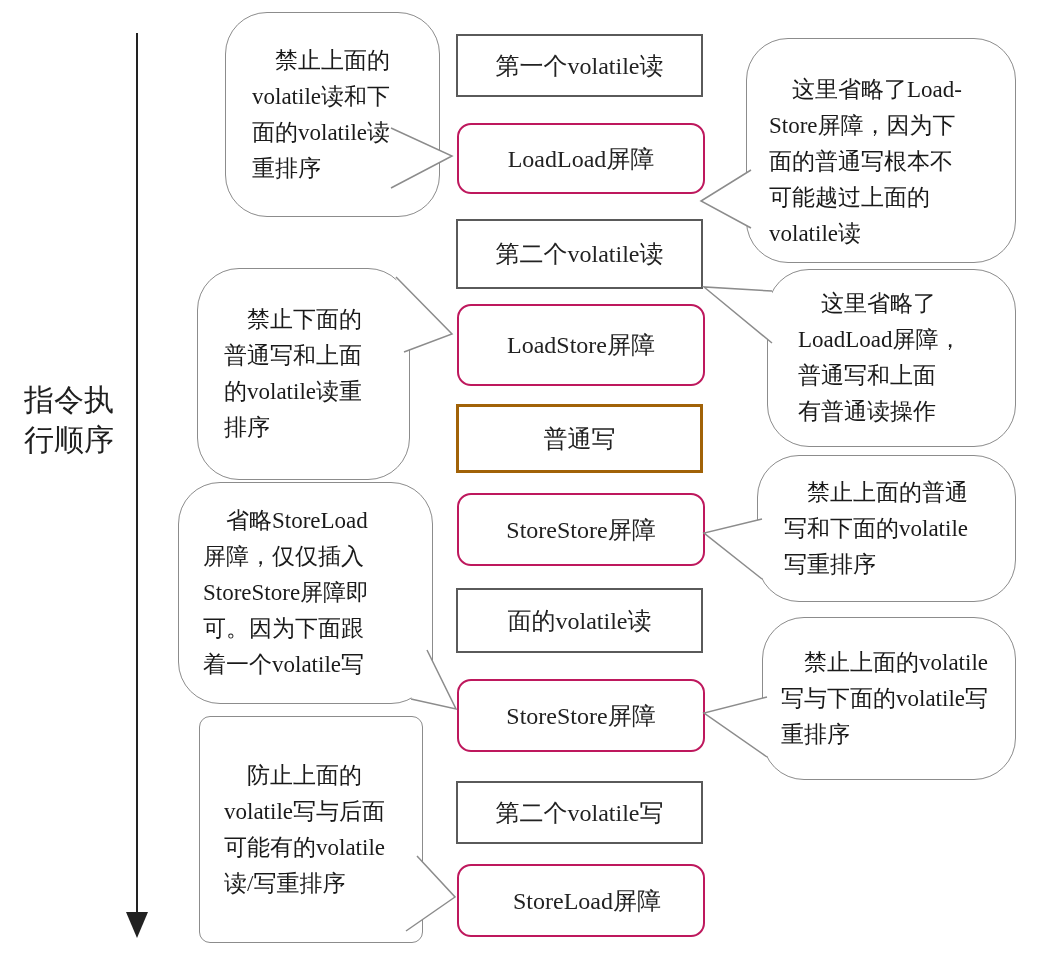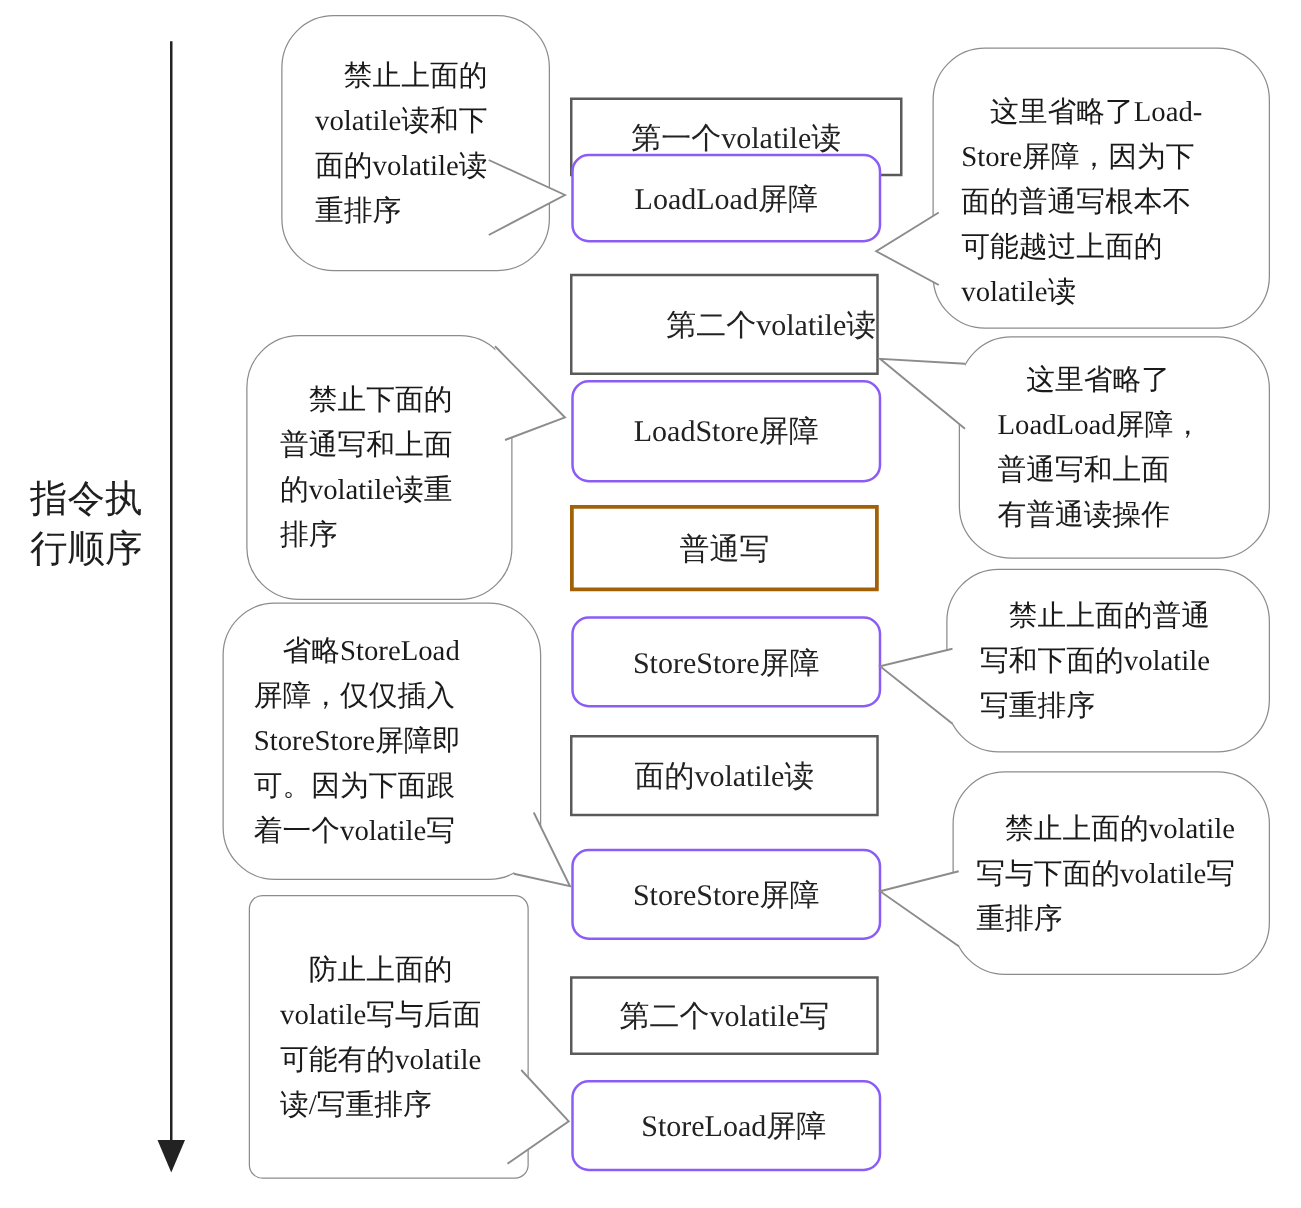--- a/index.html
+++ b/index.html
@@ -10,47 +10,47 @@
   .axis-label{
     position:absolute;left:24px;top:380px;width:110px;
     font-size:30px;line-height:40px;white-space:pre-line;color:#1f1f1f;
   }
   .node{
     position:absolute;display:flex;align-items:center;justify-content:center;
     background:#ffffff;font-size:24px;color:#222;text-align:center;box-sizing:border-box;
   }
   .node.op{border:2px solid #5a5a5a;}
   .node.op-em{border:3px solid #a16207;}
-  .node.barrier{border:2px solid #8b5cf6;border-radius:14px;}
+  .node.barrier{border:2px solid #be185d;border-radius:14px;}
   .bubble{
     position:absolute;display:flex;align-items:center;
     background:#ffffff;border:1.5px solid #8c8c8c;border-radius:42px;
     box-sizing:border-box;z-index:2;
   }
   .bubble-text{
     width:100%;font-size:23px;line-height:36px;white-space:pre-line;
     text-indent:1em;text-align:left;color:#1a1a1a;
   }
   svg.overlay{position:absolute;left:0;top:0;z-index:4;pointer-events:none;}
 </style>
 </head>
 <body>
 
 <div class="stage">
 
   <div class="axis-label">指令执
 行顺序</div>
 
-  <div class="node op" style="left:456px;top:34px;width:266px;height:63px;margin-top:44px;">
+  <div class="node op" style="left:456px;top:34px;width:247px;height:63px;">
       <span>第一个volatile读</span>
     </div>
   <div class="node barrier" style="left:457px;top:123px;width:248px;height:71px;">
       <span>LoadLoad屏障</span>
     </div>
-  <div class="node op" style="left:456px;top:219px;width:247px;height:81px;justify-content:flex-end;">
+  <div class="node op" style="left:456px;top:219px;width:247px;height:70px;">
       <span>第二个volatile读</span>
     </div>
   <div class="node barrier" style="left:457px;top:304px;width:248px;height:82px;">
       <span>LoadStore屏障</span>
     </div>
   <div class="node op-em node" style="left:456px;top:404px;width:247px;height:69px;">
       <span>普通写</span>
     </div>
   <div class="node barrier" style="left:457px;top:493px;width:248px;height:73px;">
       <span>StoreStore屏障</span>

